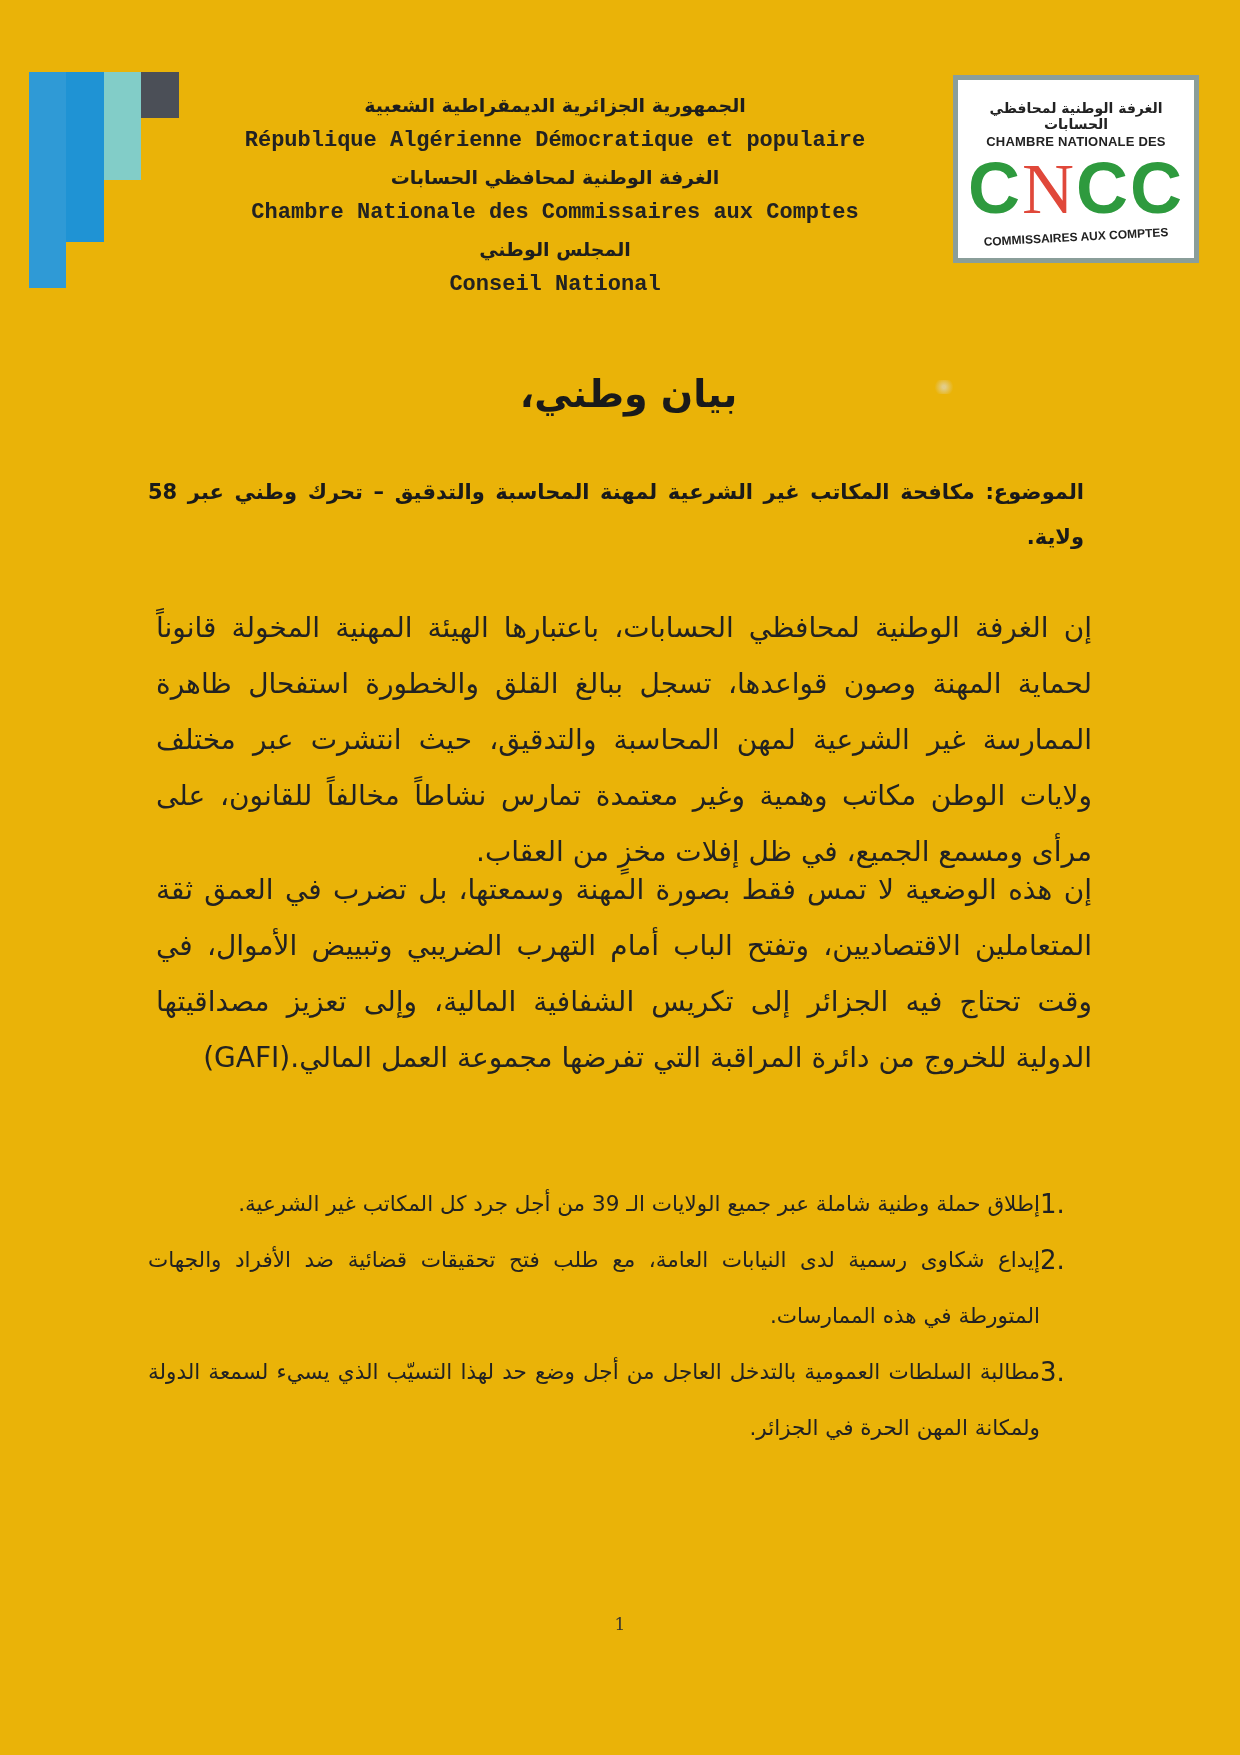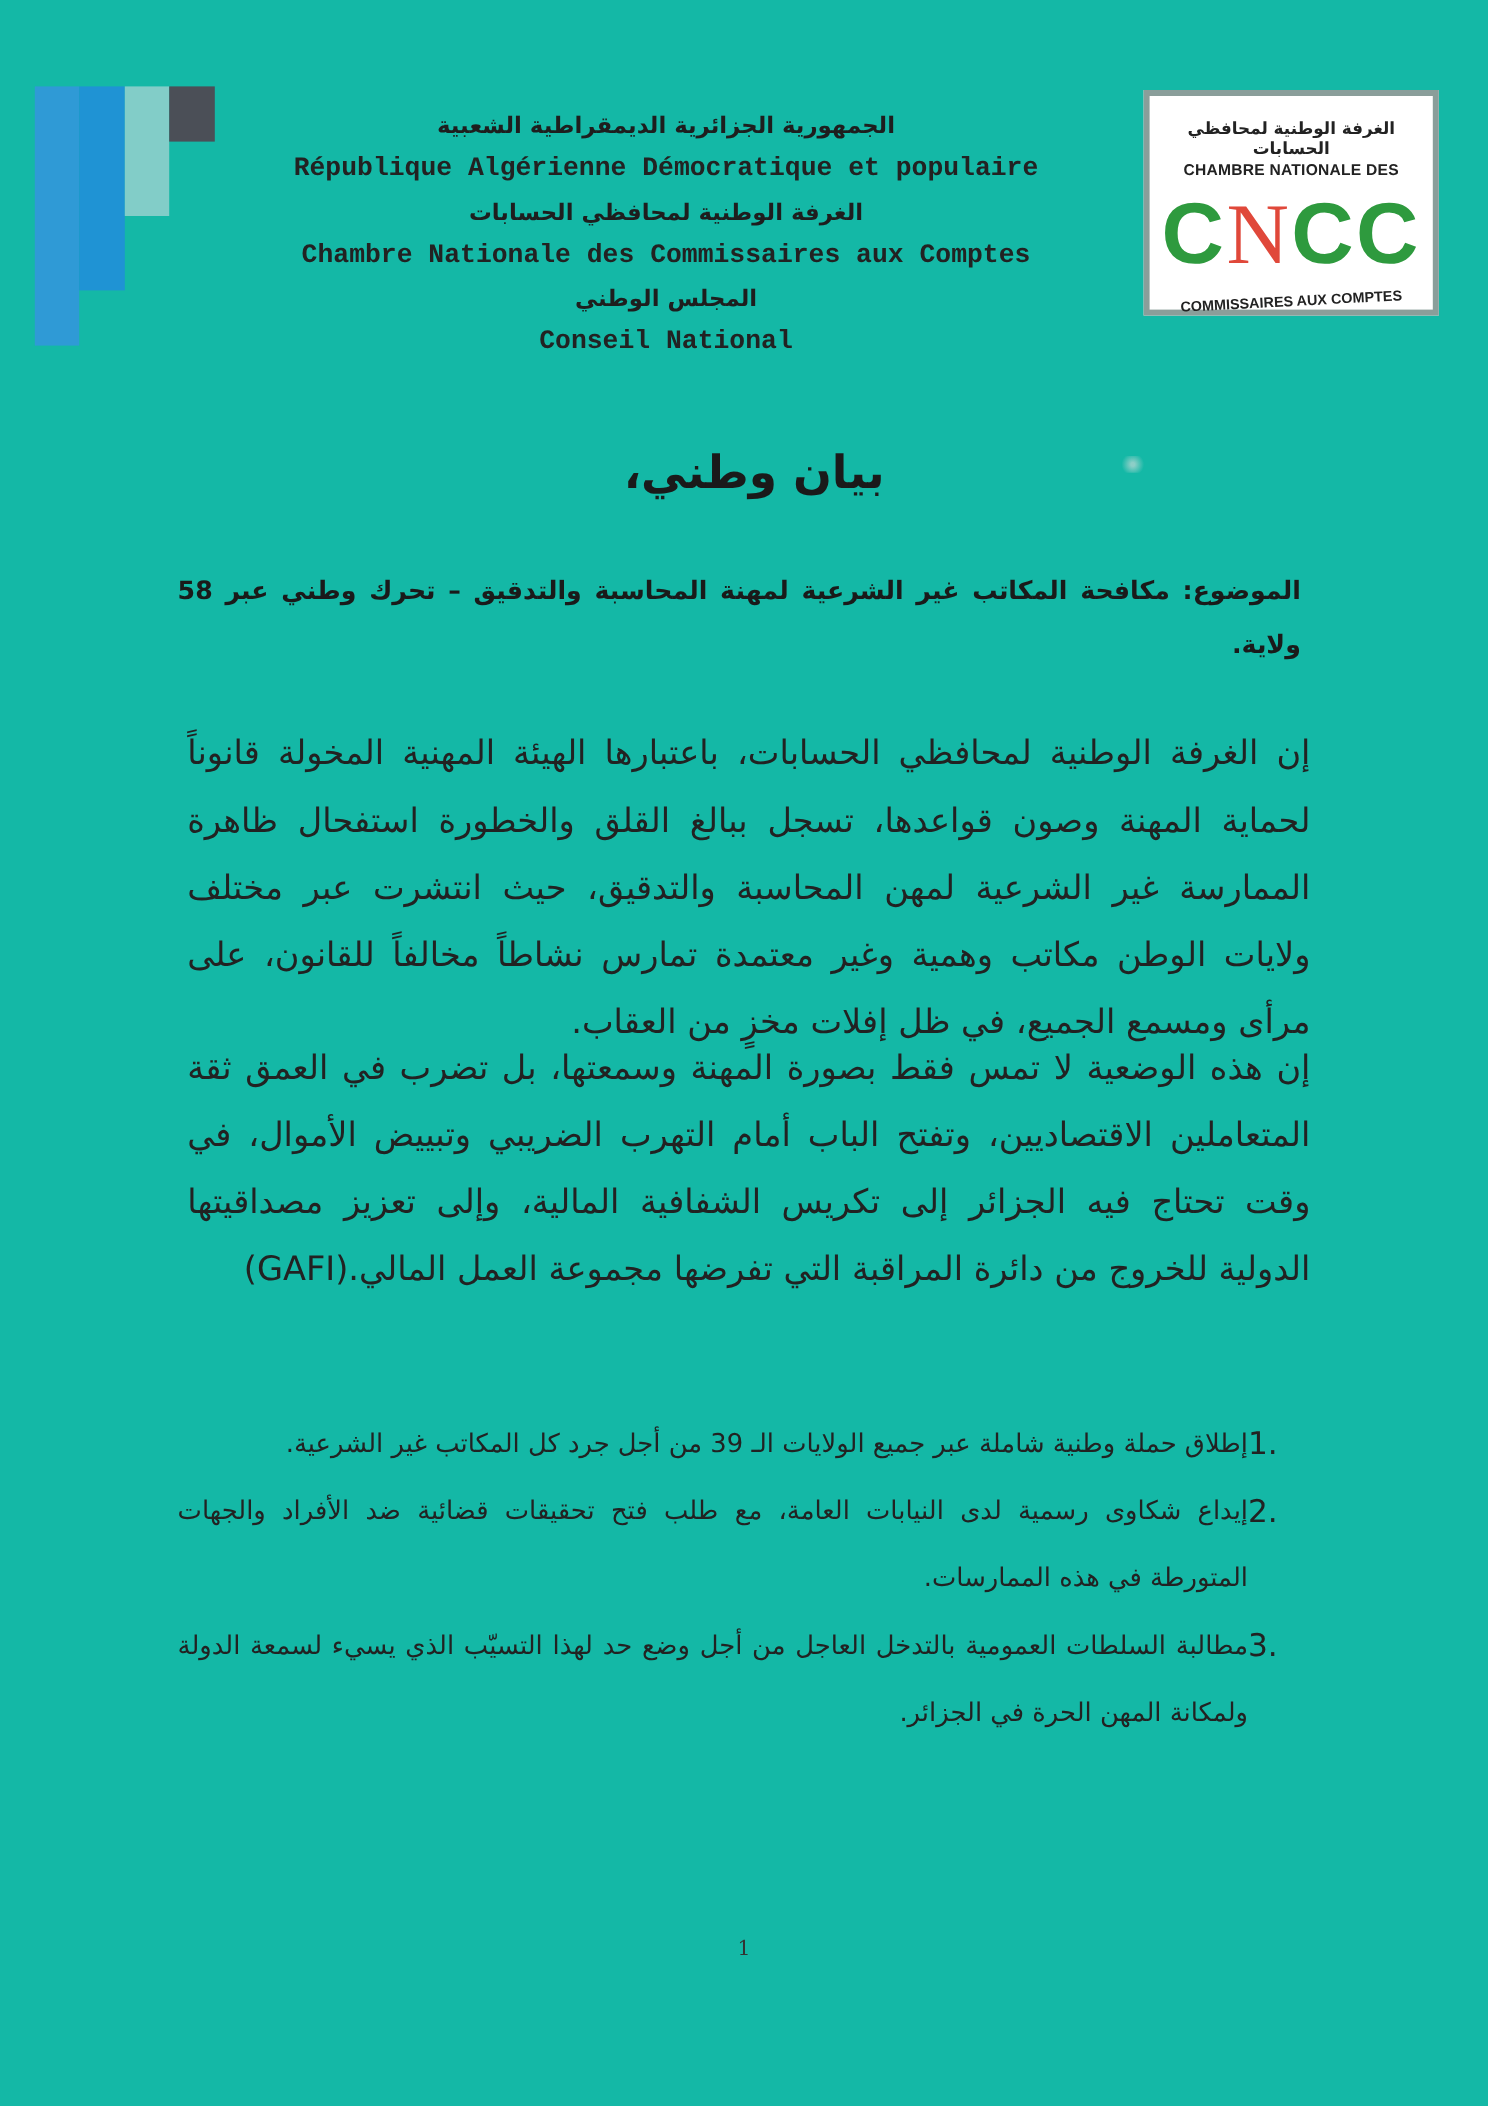--- a/index.html
+++ b/index.html
@@ -4,21 +4,21 @@
 <style>
   html, body { margin: 0; padding: 0; }
   body {
     width: 1240px; height: 1755px;
     background: #fdfdfd;
     position: relative;
     overflow: hidden;
     font-family: "DejaVu Sans", sans-serif;
     color: #1e1e1e;
   }
-  .page { position: absolute; inset: 0; background: #14b8a6; }
+  .page { position: absolute; inset: 0; background: #eab308; }
 
   
   .blocks { position: absolute; left: 29px; top: 72px; width: 150px; height: 218px; }
   .blk { position: absolute; }
   .b1 { left: 0; top: 0; width: 37px; height: 216px; background: #2f9ad6; }
   .b2 { left: 37px; top: 0; width: 38px; height: 170px; background: #1f93d4; }
   .b3 { left: 75px; top: 0; width: 37px; height: 108px; background: #82cdc8; }
   .b4 { left: 112px; top: 0; width: 38px; height: 46px; background: #4b4f57; }
 
   
@@ -30,21 +30,21 @@
   .hc-fr { font-family: Liberation Mono, monospace; font-weight: bold; font-size: 22px; line-height: 38px; color: #222; }
 
   
   .logo {
     position: absolute; left: 953px; top: 75px; width: 246px; height: 188px;
     border: 5px solid #8a9e9a; box-sizing: border-box; background: #fff;
     text-align: center;
   }
   .logo-ar { font-family: "DejaVu Sans", sans-serif; font-weight: bold; font-size: 14px; direction: rtl; margin-top: 20px; color: #222; }
   .logo-fr1 { font-family: Liberation Sans, sans-serif; font-size: 13px; font-weight: bold; color: #222; margin-top: 2px; letter-spacing: 0.2px; }
-  .logo-cncc { font-family: "Liberation Serif", serif; font-size: 72px; line-height: 89px; margin-top: 2px; font-weight: bold; letter-spacing: 2px; }
+  .logo-cncc { font-family: "Liberation Serif", serif; font-size: 72px; line-height: 74px; margin-top: 2px; font-weight: bold; letter-spacing: 2px; }
   .logo-cncc .g { color: #2e9a3e; font-family: "Liberation Sans", sans-serif; }
   .logo-cncc .r { color: #e0483a; font-weight: normal; }
   .logo-fr2 { font-family: "Liberation Sans", sans-serif; font-size: 12px; font-weight: bold; color: #222; margin-top: 4px; transform: rotate(-3deg); }
 
   
   .doc-title {
     position: absolute; left: 0; right: 0; top: 372px; text-align: center;
     font-family: "DejaVu Sans", sans-serif; font-weight: bold; font-size: 38px;
     direction: rtl; color: #1a1a1a; padding-left: 17px;
   }

